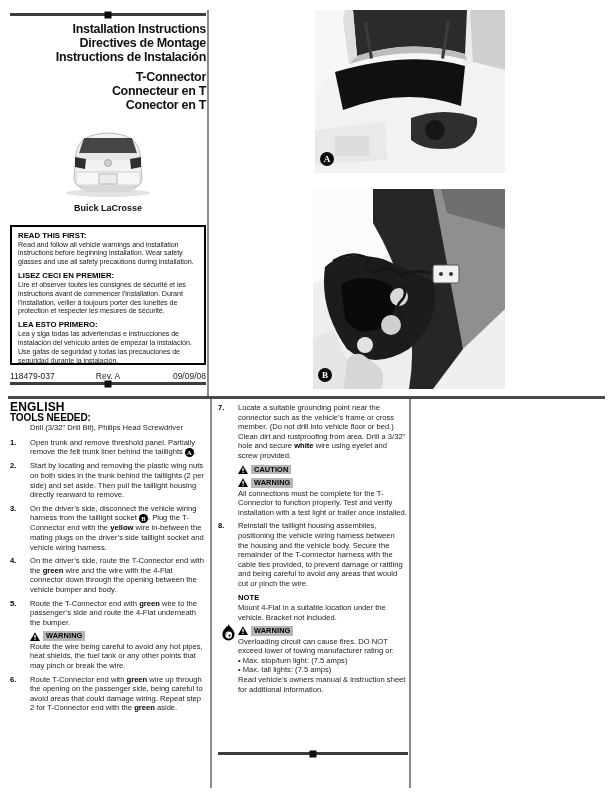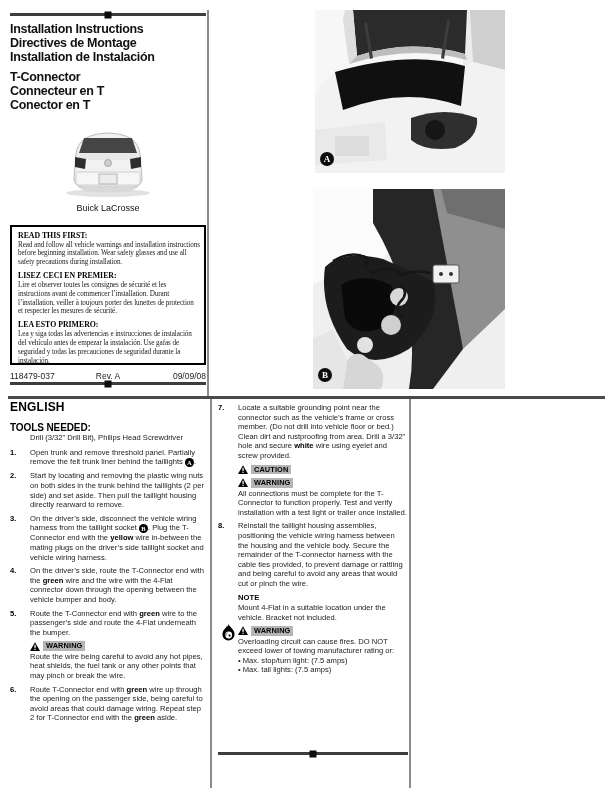--- a/index.html
+++ b/index.html
@@ -7,43 +7,43 @@
   .page {
     position:relative; width:612px; height:792px; background:#ffffff;
     font-family:"Liberation Sans", sans-serif; color:#1a1a1a; overflow:hidden;
   }
   .hrule { position:absolute; height:3px; background:#3d3d3d; }
   .sq-mark { position:absolute; left:50%; top:50%; transform:translate(-50%,-50%);
     width:7px; height:7px; background:#0d0d0d; }
   .vdiv { position:absolute; width:2px; background:#8c8c8c; }
 
   
-  .titles { position:absolute; left:10px; width:196px; text-align:left;
+  .titles { position:absolute; left:10px; width:196px; text-align:right;
     font-weight:bold; font-size:12.5px; line-height:14px; letter-spacing:-0.3px; color:#111; }
   .car-fig { position:absolute; left:10px; top:120px; width:196px; text-align:center; }
   .caption { position:absolute; left:10px; top:203px; width:196px; text-align:center;
-    font-weight:normal; font-size:9px; color:#111; }
+    font-weight:bold; font-size:9px; color:#111; }
   .read-box { position:absolute; left:10px; top:225px; width:196px; height:140px;
-    border:2px solid #000; padding:4px 4px 0 6px; overflow:hidden;font-family:Liberation Serif, serif; }
+    border:2px solid #000; padding:4px 4px 0 6px; overflow:hidden; }
   .read-section { margin-bottom:4px; }
   .read-label { font-weight:bold; font-size:7.8px; line-height:9.5px; color:#000; }
   .read-text { font-size:7.2px; line-height:8.9px; letter-spacing:-0.1px; color:#222; }
   .footer-row { position:absolute; left:10px; top:371px; width:196px;
     display:flex; justify-content:space-between; font-size:8.5px; color:#222;text-align:right; }
   .footer-row .mid { position:absolute; left:50%; transform:translateX(-50%); }
 
   
   .photo { position:absolute; overflow:hidden; }
   .fig-badge { position:absolute; left:5px; bottom:7px; width:14px; height:14px;
     border-radius:50%; background:#0c0c0c; color:#fff; text-align:center;
     font:bold 9px/14px "Liberation Serif", serif; }
 
   
   .eng-col { position:absolute; font-size:7.6px; line-height:9.6px; color:#222; }
-  .eng-heading { font-weight:bold; font-size:12px; letter-spacing:0.2px; color:#000; margin-bottom:10px; }
+  .eng-heading { font-weight:bold; font-size:12px; letter-spacing:0.2px; color:#000; }
   .tools-label { font-weight:bold; font-size:10px; letter-spacing:-0.1px; color:#000; margin-bottom:1px; }
   .tools-text { margin-left:20px; margin-bottom:5px; }
   .step { display:flex; margin-bottom:4px; }
   .step-num { width:20px; flex:none; font-weight:bold; color:#000; }
   .step-body { flex:1; }
   .bold { font-weight:bold; color:#000; }
   .inline-badge { display:inline-block; width:9px; height:9px; border-radius:50%;
     background:#000; color:#fff; font:bold 6.5px/9px "Liberation Serif", serif;
     text-align:center; vertical-align:-1px; }
   .alert { margin:2px 0 4px 20px; position:relative; }
@@ -60,21 +60,21 @@
 
 <div class="page">
 
   <div class="hrule" style="left:10px; top:13px; width:196px;">
       <span class="sq-mark"></span>
     </div>
 
   <div class="titles" style="top:22px;">
     <div>Installation Instructions</div>
     <div>Directives de Montage</div>
-    <div>Installation de Instalación</div>
+    <div>Instructions de Instalación</div>
   </div>
   <div class="titles" style="top:70px;">
     <div>T-Connector</div>
     <div>Connecteur en T</div>
     <div>Conector en T</div>
   </div>
 
   <div class="car-fig">
     <svg width="104" height="82" viewBox="0 0 104 82">
       <rect width="104" height="82" fill="#ffffff"></rect>
@@ -263,21 +263,21 @@
           <div class="alert-label-row">
             <span class="tri-icon">
               <svg width="10" height="9" viewBox="0 0 12 10.5">
                 <path d="M6 0 L12 10.5 L0 10.5 Z" fill="#000"></path>
                 <rect x="5.3" y="3.2" width="1.5" height="4" fill="#fff"></rect>
                 <rect x="5.3" y="8" width="1.5" height="1.4" fill="#fff"></rect>
               </svg>
             </span>
             <span class="alert-label">WARNING</span>
           </div>
-          <div class="alert-body"><span>Overloading circuit can cause fires. DO NOT exceed lower of towing manufacturer rating or:</span><br><span>• Max. stop/turn light: (7.5 amps)</span><br><span>• Max. tail lights: (7.5 amps)</span><br></div>
+          <div class="alert-body"><span>Overloading circuit can cause fires. DO NOT exceed lower of towing manufacturer rating or:</span><br><span>• Max. stop/turn light: (7.5 amps)</span><br><span>• Max. tail lights: (7.5 amps)</span><br><span>Read vehicle’s owners manual &amp; instruction sheet for additional information.</span></div>
         </div>
       </div>
   </div>
 
   <div class="vdiv" style="left:409px; top:399px; height:389px;"></div>
 
   <div class="hrule end-rule" style="left:218px; top:752px; width:190px;">
       <span class="sq-mark"></span>
     </div>
 

